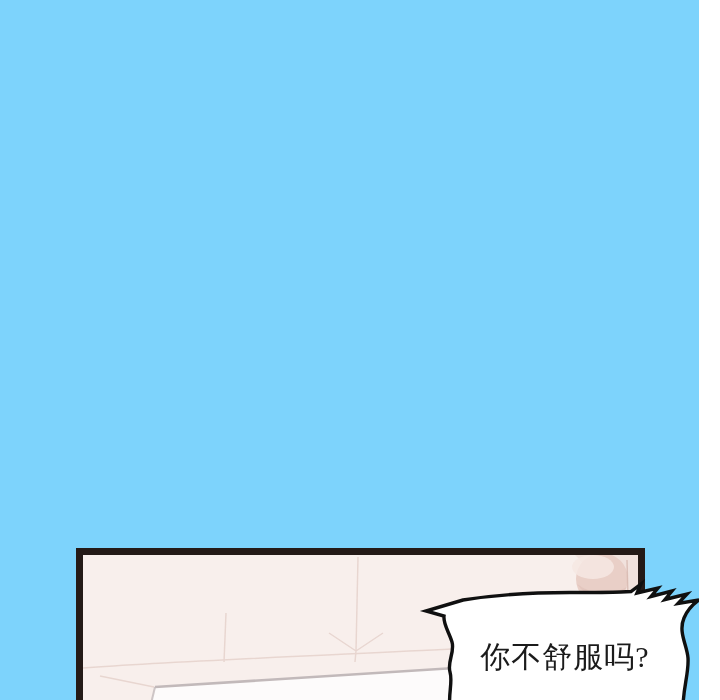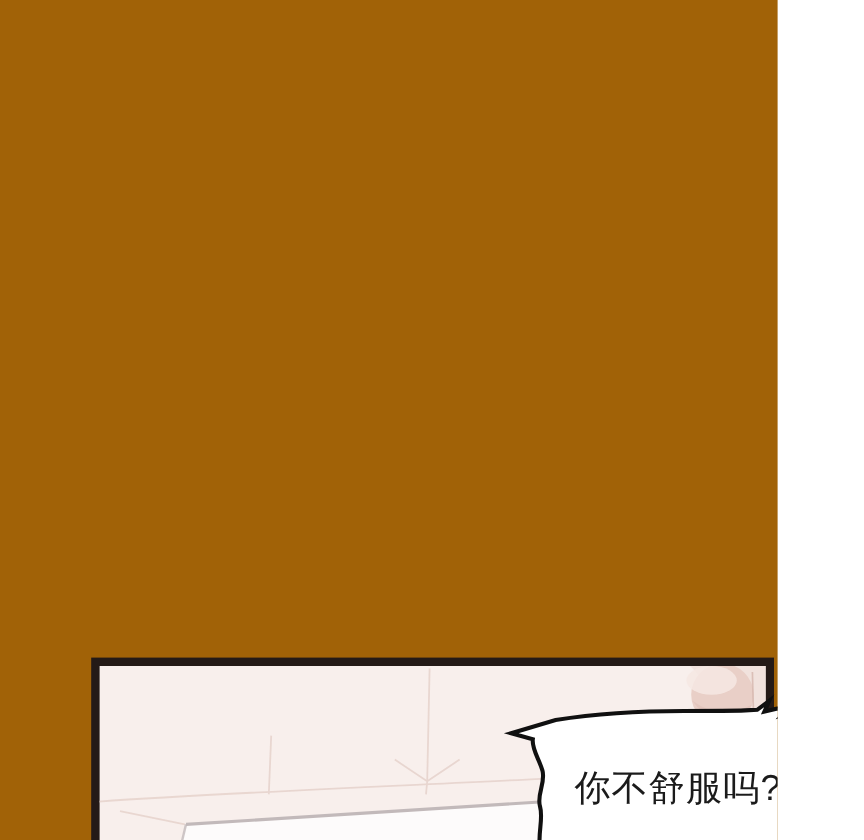--- a/index.html
+++ b/index.html
@@ -1,21 +1,21 @@
 <!DOCTYPE html>
 <html><head>
 <meta charset="utf-8">
 <style>
   html,body{margin:0;padding:0;background:#ffffff;}
   .stage{
     position:relative;
-    width:648px;height:700px;
+    width:699px;height:700px;
     overflow:hidden;
-    background:#a16207;
-    font-family:Liberation Sans, sans-serif;
+    background:#7dd3fc;
+    font-family:Liberation Serif, serif;
   }
   .canvas{position:absolute;left:0;top:0;}
   .dialogue{
     position:absolute;
     left:452px;top:639px;width:226px;height:36px;
     display:flex;align-items:center;justify-content:center;
     font-size:30px;
     font-weight:500;
     letter-spacing:1px;
     color:#1b1b1b;

